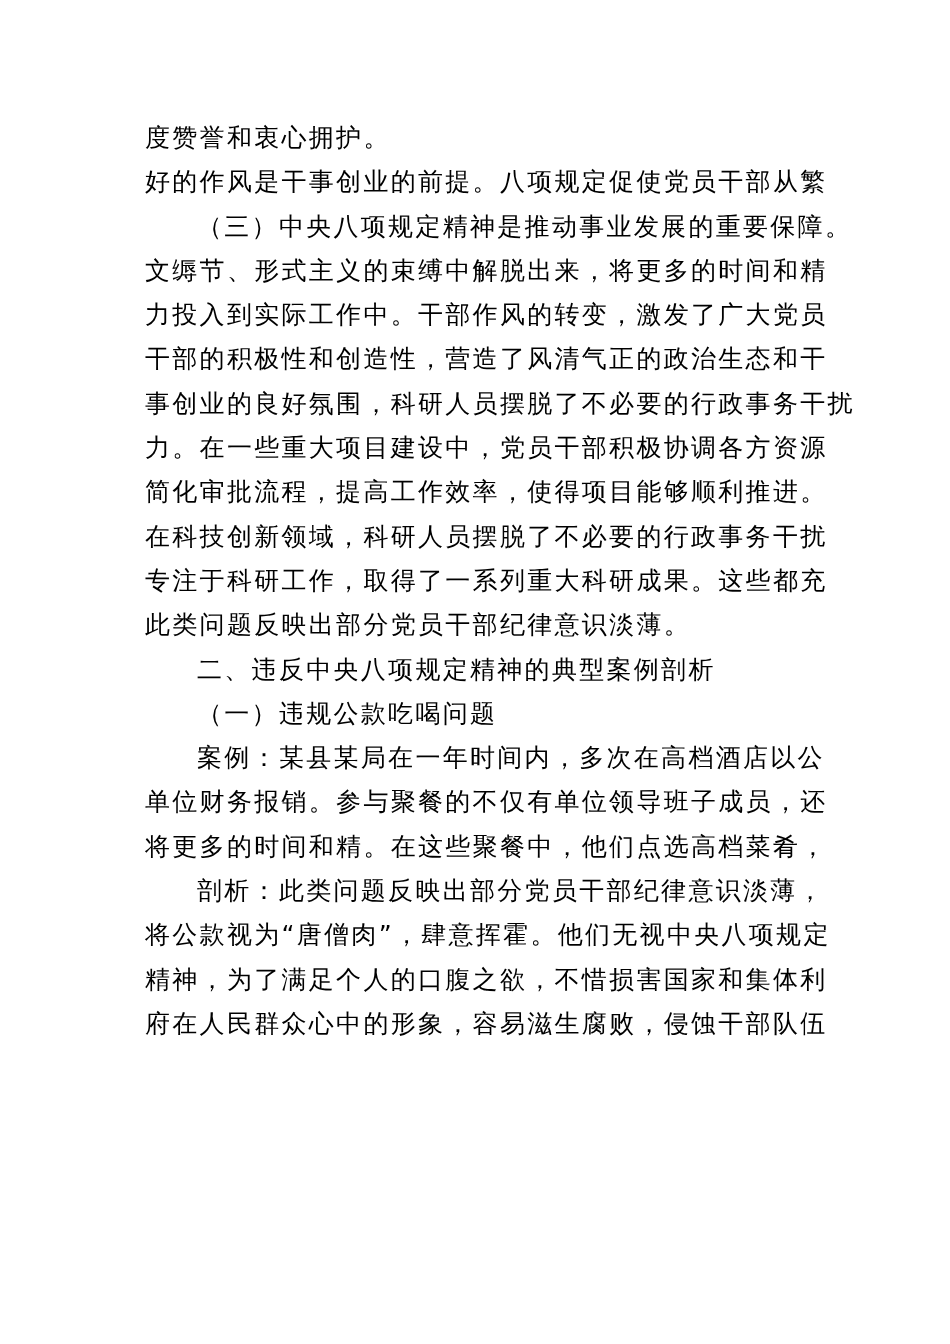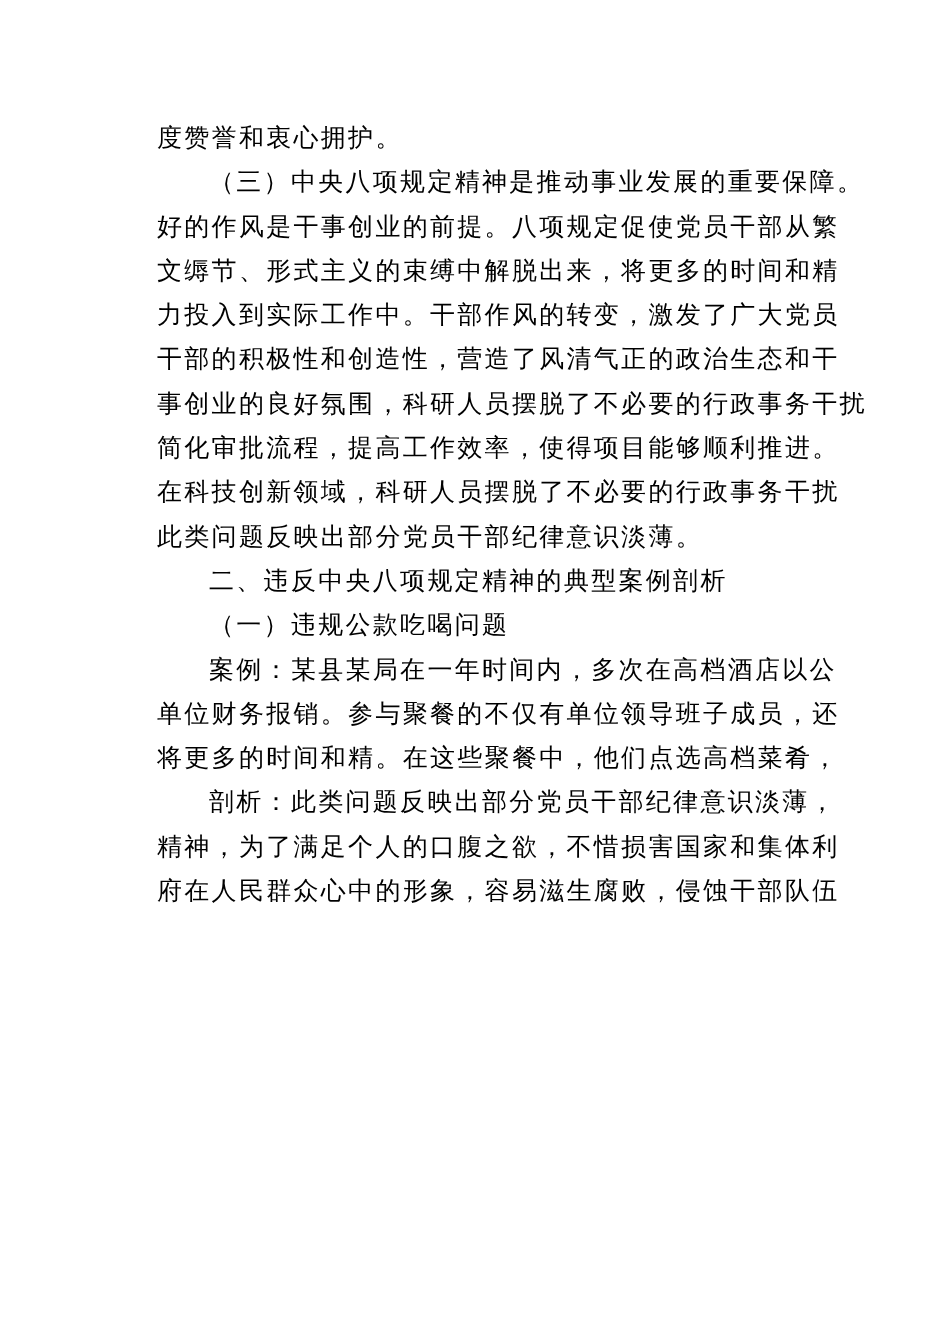--- a/index.html
+++ b/index.html
@@ -18,51 +18,54 @@
     .page {
       position: absolute;
       left: 0;
       top: 0;
       width: 950px;
       height: 1344px;
       background: #ffffff;
     }
     .text-block {
       position: absolute;
-      left: 157px;
+      left: 145px;
       top: 116px;
       width: 662px;
     }
     .line {
       display: block;
       height: 44.3px;
       line-height: 44.3px;
       font-size: 25px;
       letter-spacing: 2.3px;
       white-space: nowrap;
     }
     .indent-2 { padding-left: 52px; }
   </style>
 </head>
 <body>
 
 <div class="page">
   <div class="text-block">
     <span class="line">度赞誉和衷心拥护。</span>
+    <span class="line">好的作风是干事创业的前提。八项规定促使党员干部从繁</span>
     <span class="line indent-2">（三）中央八项规定精神是推动事业发展的重要保障。</span>
-    <span class="line">好的作风是干事创业的前提。八项规定促使党员干部从繁</span>
     <span class="line">文缛节、形式主义的束缚中解脱出来，将更多的时间和精</span>
     <span class="line">力投入到实际工作中。干部作风的转变，激发了广大党员</span>
     <span class="line">干部的积极性和创造性，营造了风清气正的政治生态和干</span>
     <span class="line">事创业的良好氛围，科研人员摆脱了不必要的行政事务干扰</span>
+    <span class="line">力。在一些重大项目建设中，党员干部积极协调各方资源</span>
     <span class="line">简化审批流程，提高工作效率，使得项目能够顺利推进。</span>
     <span class="line">在科技创新领域，科研人员摆脱了不必要的行政事务干扰</span>
+    <span class="line">专注于科研工作，取得了一系列重大科研成果。这些都充</span>
     <span class="line">此类问题反映出部分党员干部纪律意识淡薄。</span>
     <span class="line indent-2">二、违反中央八项规定精神的典型案例剖析</span>
     <span class="line indent-2">（一）违规公款吃喝问题</span>
     <span class="line indent-2">案例：某县某局在一年时间内，多次在高档酒店以公</span>
     <span class="line">单位财务报销。参与聚餐的不仅有单位领导班子成员，还</span>
     <span class="line">将更多的时间和精。在这些聚餐中，他们点选高档菜肴，</span>
     <span class="line indent-2">剖析：此类问题反映出部分党员干部纪律意识淡薄，</span>
+    <span class="line">将公款视为“唐僧肉”，肆意挥霍。他们无视中央八项规定</span>
     <span class="line">精神，为了满足个人的口腹之欲，不惜损害国家和集体利</span>
     <span class="line">府在人民群众心中的形象，容易滋生腐败，侵蚀干部队伍</span>
   </div>
 </div>
 
 </body></html>

